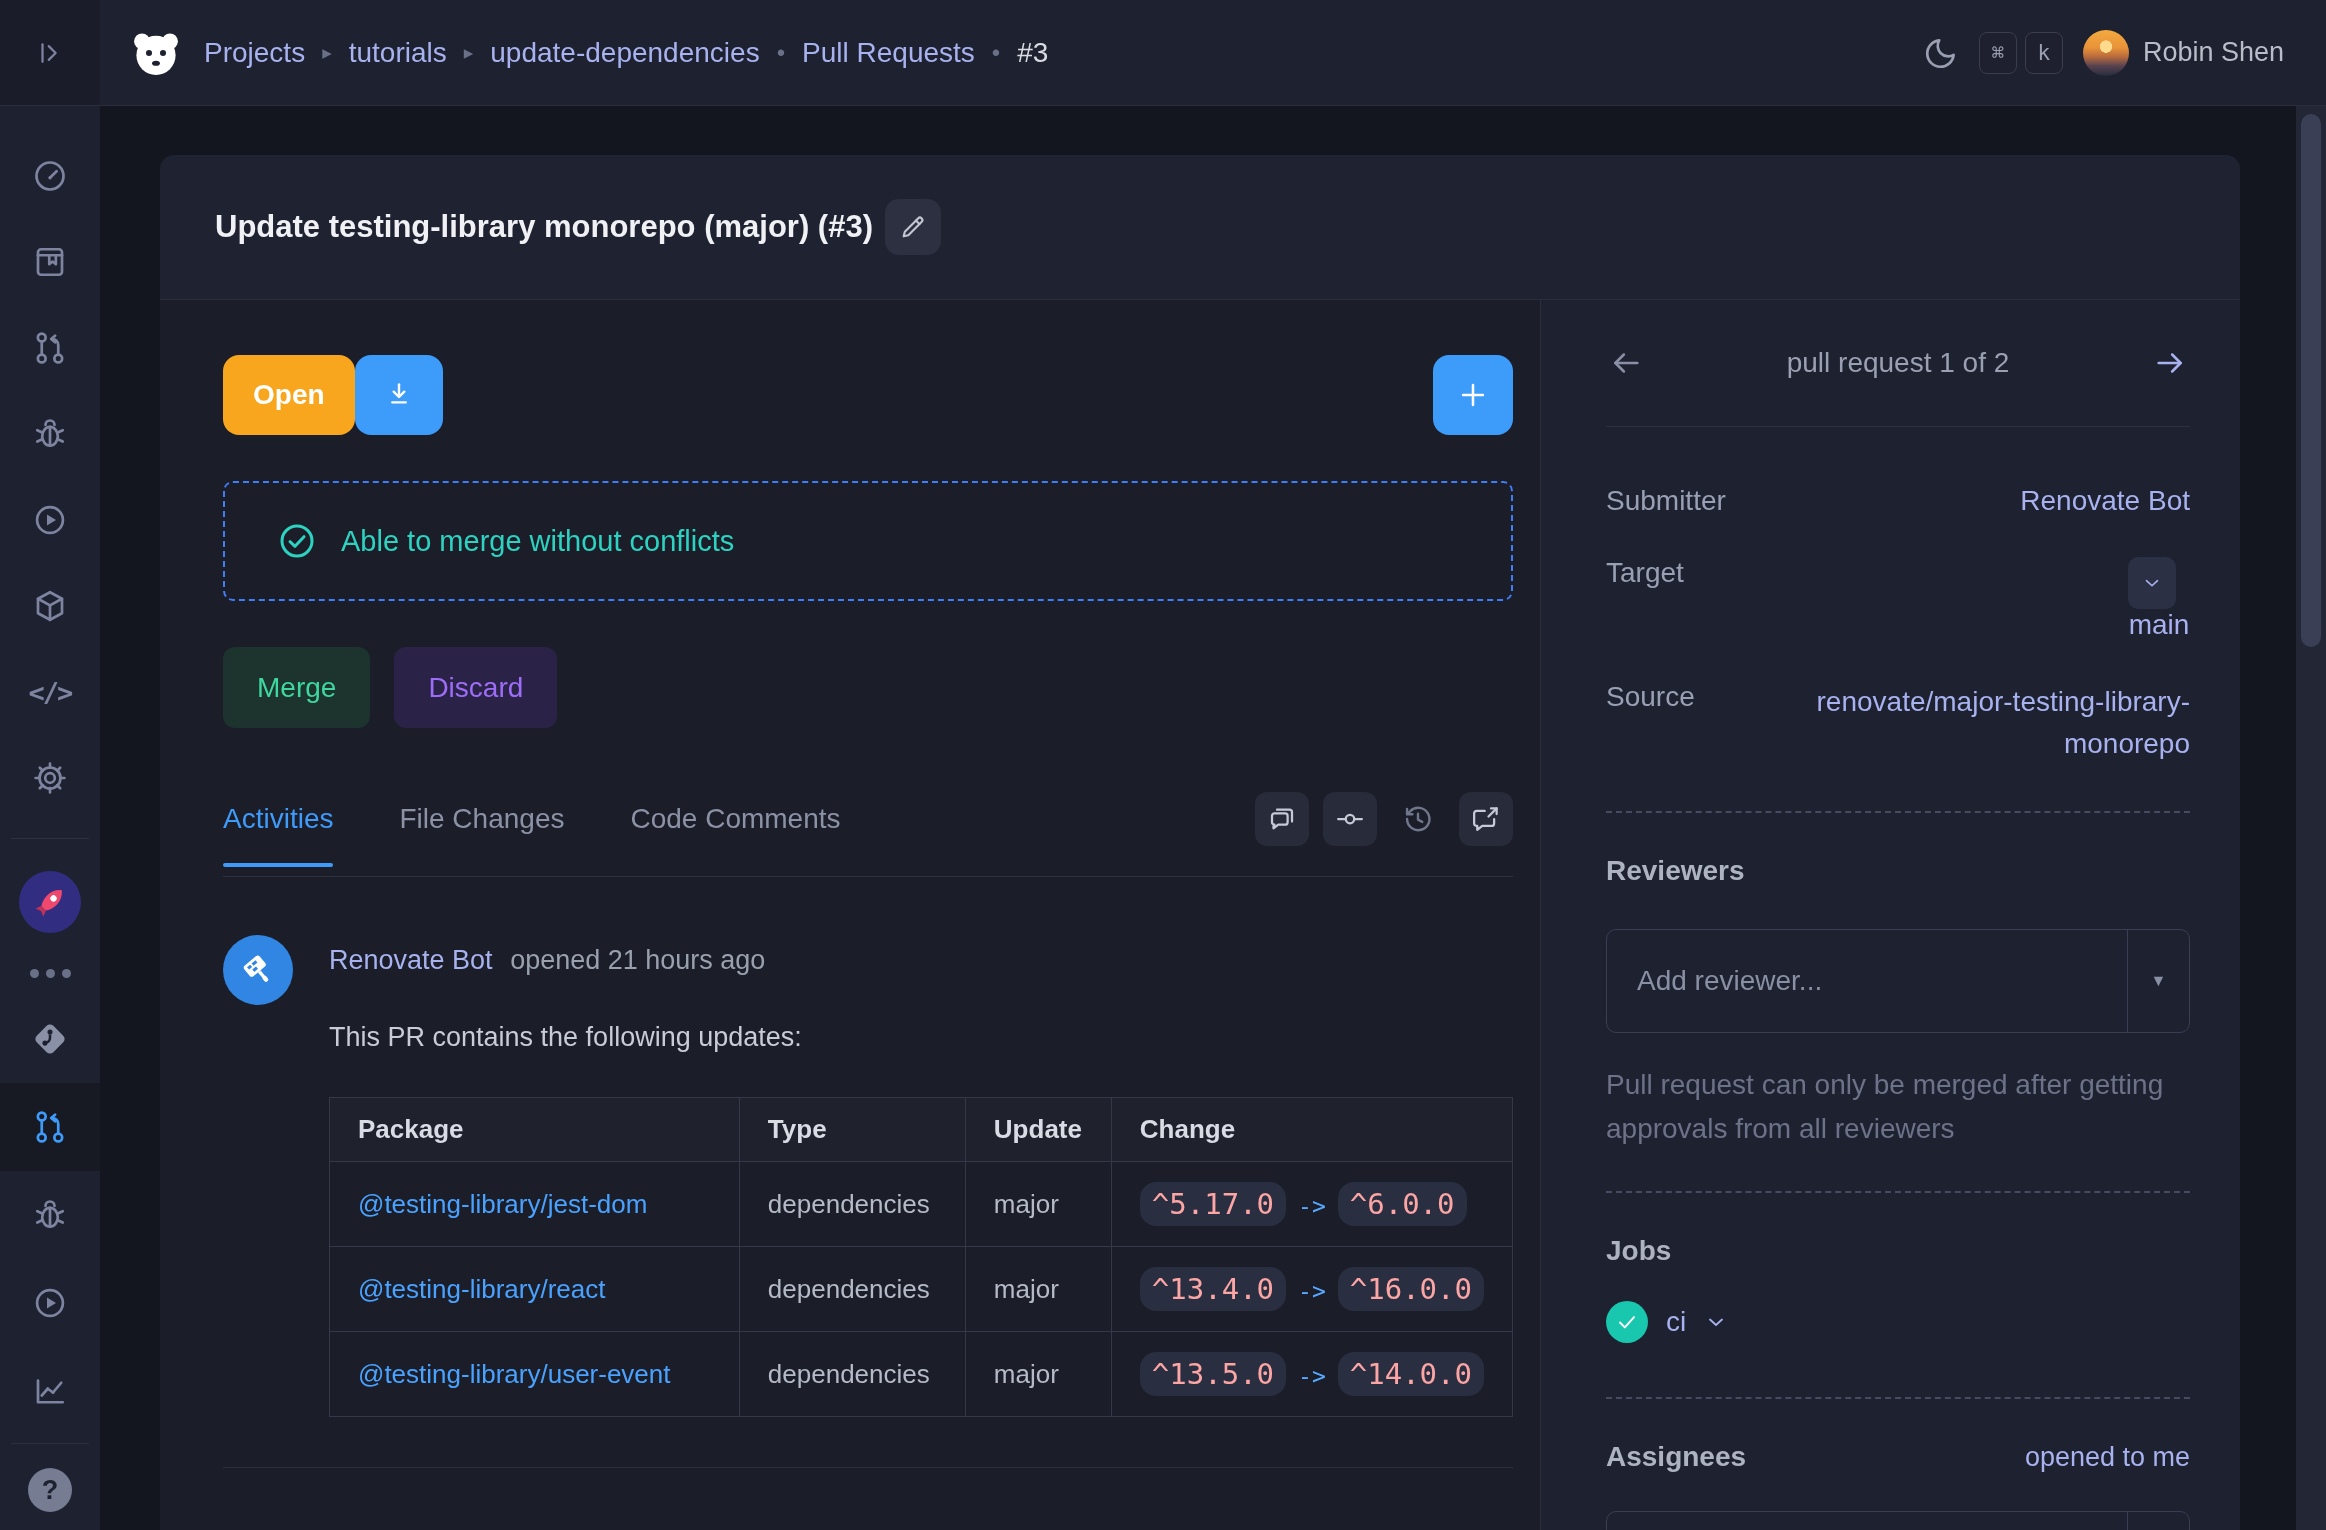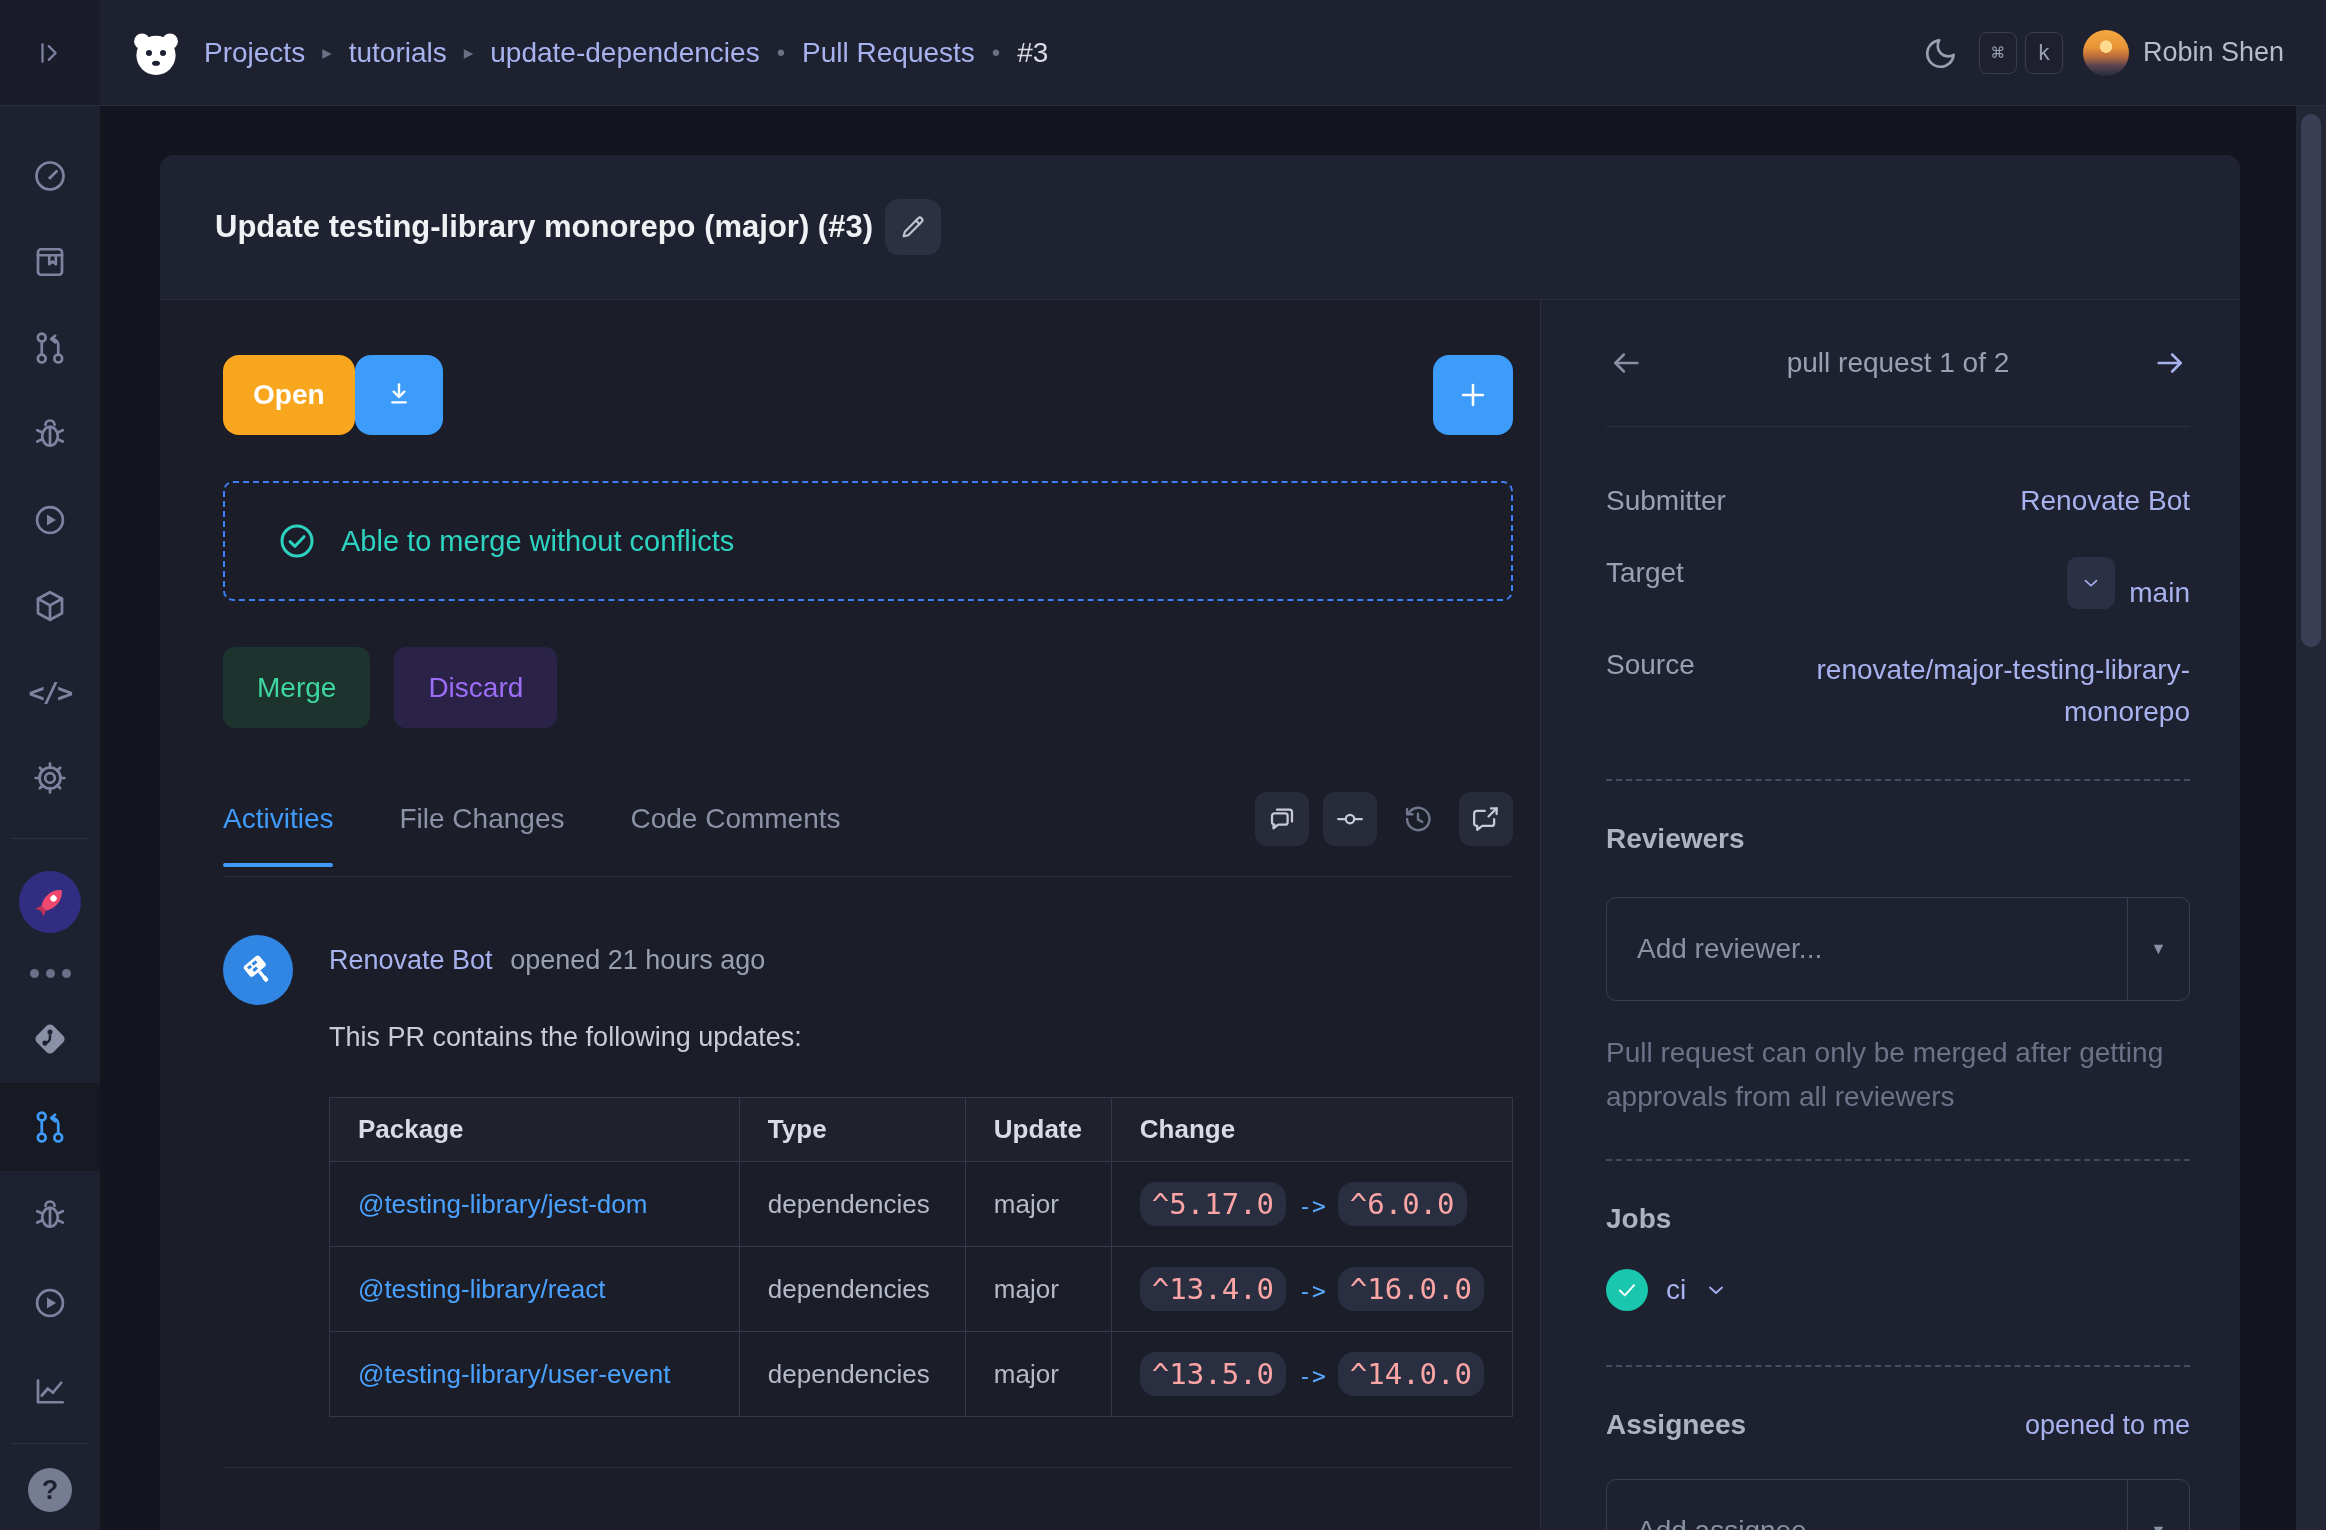--- a/index.html
+++ b/index.html
@@ -108,21 +108,21 @@
   .panel-nav { height:127px; flex:none; display:flex; align-items:center; border-bottom:1.5px solid #2e3140; }
   .nav-arrow { width:40px; height:40px; border:none; background:transparent; display:flex; align-items:center; justify-content:center; cursor:pointer; }
   .nav-arrow.prev { color:#8a8fa5; }
   .nav-arrow.next { color:#a7b2ef; }
   .panel-nav-label { flex:1; text-align:center; font-size:28px; color:#9aa0b2; }
 
   .fields { padding-top:58px; display:flex; flex-direction:column; gap:40px; }
   .field { display:flex; justify-content:space-between; align-items:flex-start; }
   .f-label { font-size:28px; color:#99a0b4; }
   .f-value { font-size:28px; color:#a7b2ef; text-align:right; cursor:pointer; }
-  .f-target { display:flex; align-items:flex-end; }
+  .f-target { display:flex; align-items:center;flex-direction:column; }
   .target-caret { width:48px; height:52px; border-radius:10px; background:#2c3045; border:none; color:#a7b2ef; display:flex; align-items:center; justify-content:center; margin-right:14px; cursor:pointer; }
   .f-source { max-width:470px; line-height:42px; word-break:break-word; }
 
   .dash-sep { border:none; border-top:2px dashed #474b61; margin-top:46px; }
   .p-heading { margin-top:42px; font-size:28px; font-weight:600; color:#aeb3c2; }
   .sel { margin-top:42px; height:104px; border:1.5px solid #3b3e52; border-radius:10px; display:flex; align-items:stretch; cursor:pointer; }
   .sel-text { flex:1; display:flex; align-items:center; padding-left:30px; font-size:28px; color:#8a90a4; }
   .sel-caret { width:62px; border-left:1.5px solid #3b3e52; display:flex; align-items:center; justify-content:center; color:#8a90a4; font-size:16px; }
   .p-help { margin-top:30px; font-size:28px; line-height:44px; color:#6d7288; max-width:650px; }
   .job-row { margin-top:34px; display:flex; align-items:center; gap:18px; cursor:pointer; }

